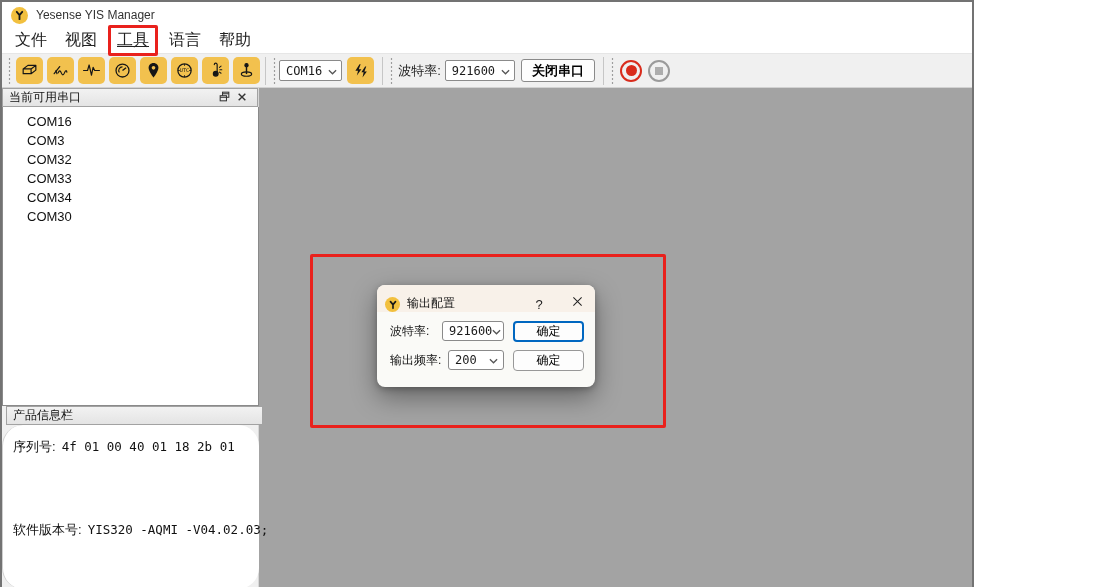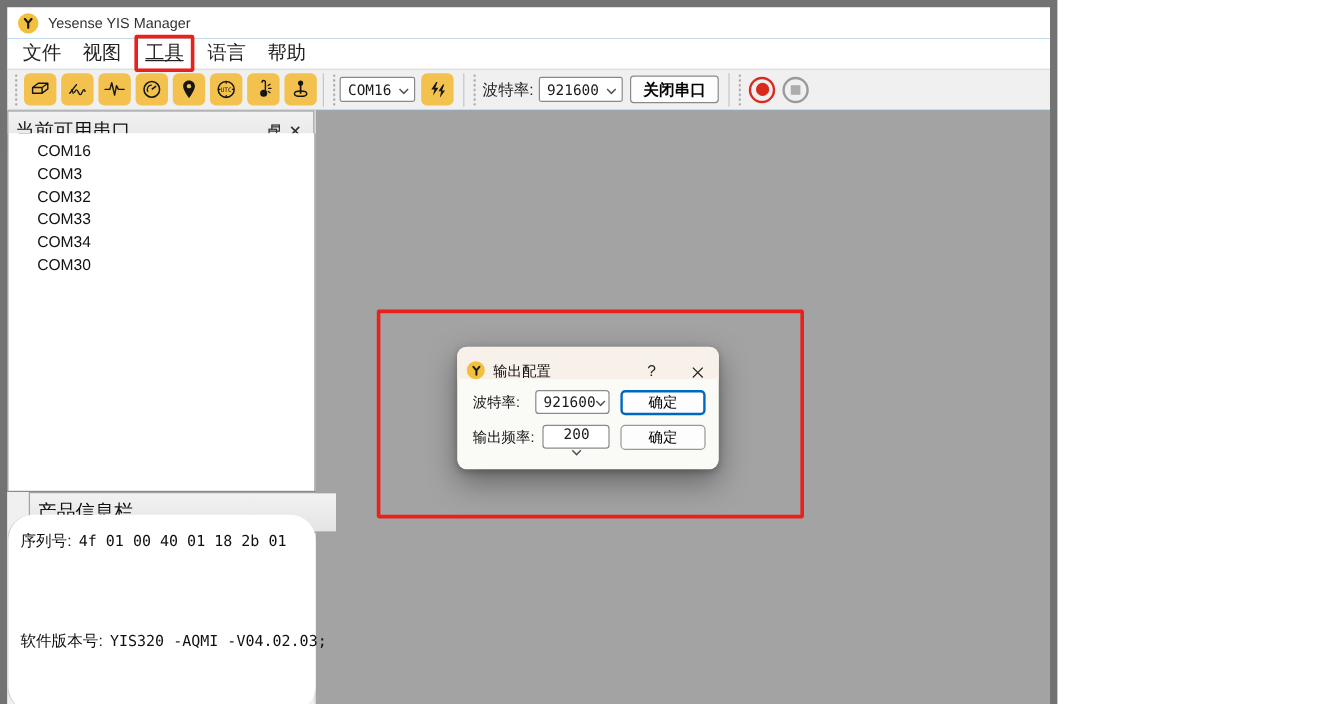--- a/index.html
+++ b/index.html
@@ -1,18 +1,18 @@
 <!DOCTYPE html>
 <html><head>
 <meta charset="utf-8">
 <style>
   * { margin:0; padding:0; box-sizing:border-box; }
   html,body { width:1101px; height:587px; }
   body { font-family:"Liberation Sans", sans-serif; color:#1a1a1a; background:#fff; overflow:hidden; }
-  .app { position:relative; width:881px; height:587px; border:6px solid #737373; background:#0369a1; }
+  .app { position:relative; width:974px; height:587px; border:2px solid #737373; background:#737373; }
 
   
   .titlebar { height:26px; display:flex; align-items:center; padding-left:9px; background:#fff; }
   .logo { width:17px; height:17px; border-radius:50%; background:#F2C03E; display:inline-flex; align-items:center; justify-content:center; flex:none; }
   .titlebar .title { margin-left:8px; font-size:12px; color:#333; }
 
   
   .menubar { height:26px; display:flex; align-items:center; background:#fff; border-bottom:1px solid #e6e6e6; padding-left:4px; }
   .menu-item { font-size:16px; color:#222; padding:4px 9px; cursor:default; }
   .menu-item.annotated { border:3px solid #E9211C; border-radius:2px; padding:2px 6px; margin:0 2px;text-decoration:underline; }
@@ -35,52 +35,52 @@
                align-items:center; justify-content:center; margin:0 3px; cursor:pointer; border:2px solid; padding:0; }
   .rec { border-color:#D92B1C; }
   .rec .dot { width:11px; height:11px; border-radius:50%; background:#D92B1C; }
   .stop { border-color:#9a9a9a; }
   .stop .sq { width:8px; height:8px; background:#adadad; }
 
   
   .content { position:relative; height:501px; background:#A3A3A3; }
   .dock { position:absolute; left:0; top:0; width:257px; height:501px; background:#f0f0f0; border-right:1px solid #d7d7d7; }
   .dock-header { height:19px; background:linear-gradient(#f2f2f2,#e4e4e4); border:1px solid #a2a2a2;
-                 display:flex; align-items:center; font-size:16px; padding:16px 6px; color:#111; }
+                 display:flex; align-items:center; font-size:12px; padding:1px 6px; color:#111; }
   .dock-header .spacer { flex:1; }
   .hdr-btn { background:none; border:none; width:18px; height:16px; display:inline-flex; align-items:center; justify-content:center; cursor:pointer; padding:0; }
   .ports-list { position:absolute; left:0; top:19px; width:257px; height:299px; background:#fff; border:1px solid #8a8a8a; border-top:none; padding-top:5px; overflow:hidden; }
   .port-item { height:19px; line-height:19px; padding-left:24px; font-size:13px; color:#111; cursor:default; }
-  .info-header { position:absolute; left:18px; top:318px; width:257px;text-align:right; }
+  .info-header { position:absolute; left:4px; top:318px; width:257px;text-align:right; }
   .info-body { position:absolute; left:0; top:337px; width:257px; height:164px; background:#fff; border-left:1px solid #cfcfcf;border-radius:21px; }
   .info-line { position:absolute; left:10px; font-size:13px; color:#111; white-space:nowrap; }
   .info-line .val { font-family:"DejaVu Sans Mono", monospace; font-size:12.5px; margin-left:6px; }
   .serial-line { top:13px; }
   .version-line { top:96px; }
 
   
   .annotation-rect { position:absolute; left:308px; top:166px; width:356px; height:174px;
                      border:3px solid #E9211C; border-radius:2px; pointer-events:none; }
 
   
   .dialog { position:absolute; left:375px; top:197px; width:218px; height:102px; border-radius:8px;
             background:#fafaf7; box-shadow:0 10px 26px rgba(0,0,0,.38), 0 2px 6px rgba(0,0,0,.25); overflow:hidden; }
-  .dlg-titlebar { height:27px; background:#f8f1e9; display:flex; align-items:flex-start; padding:12px 8px; }
+  .dlg-titlebar { height:27px; background:#f8f1e9; display:flex; align-items:flex-end; padding:0 8px; }
   .dlg-titlebar .logo { width:15px; height:15px; }
   .dlg-title { font-size:12px; margin-left:7px; color:#111; flex:1; }
   .dlg-help { background:none; border:none; font-size:13px; color:#222; width:20px; cursor:pointer; margin-right:18px; padding:0; }
   .dlg-close { background:none; border:none; width:20px; height:20px; display:inline-flex; align-items:center; justify-content:center; cursor:pointer; padding:0; }
   .dlg-body { padding:8px 11px 0 13px; }
   .dlg-row { display:flex; align-items:center; height:22px; margin-bottom:7px; }
   .dlg-label { font-size:12px; color:#111; white-space:nowrap; }
   .dlg-select { height:20px; background:#fff; border:1px solid #8a8a8a; border-radius:3px; display:inline-flex;
                 align-items:center; justify-content:space-between; padding:0 5px 0 6px;
                 font-family:"DejaVu Sans Mono", monospace; font-size:12px; margin-left:auto; cursor:pointer; }
   .sel-baud { width:62px; }
-  .sel-freq { width:56px;flex-direction:column; }
+  .sel-freq { width:56px; }
   .dlg-ok { width:71px; height:21px; margin-left:9px; background:#fdfdfd; border:1px solid #989898; border-radius:4px;
             font-size:12px; font-family:"Liberation Sans", sans-serif; cursor:pointer; }
   .dlg-ok.focused { border:2px solid #0067C0; }
 </style>
 </head>
 <body>
 
 <div class="app">
 
   <div class="titlebar">

